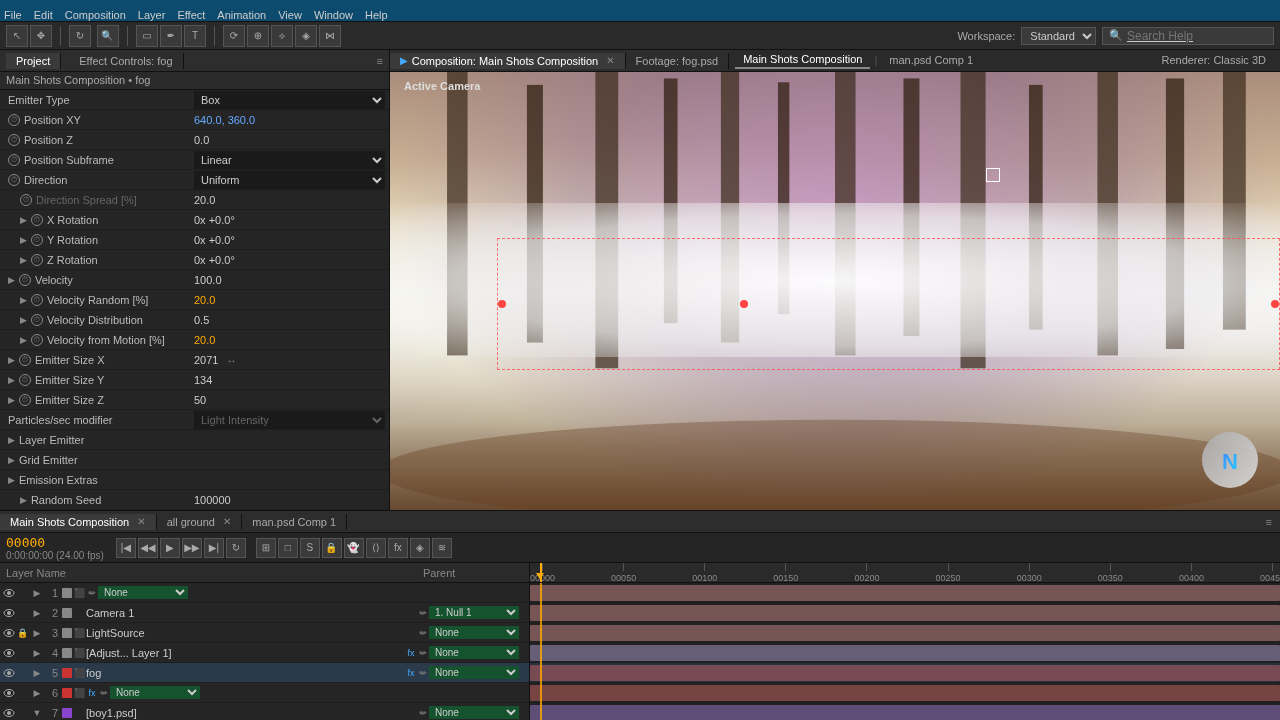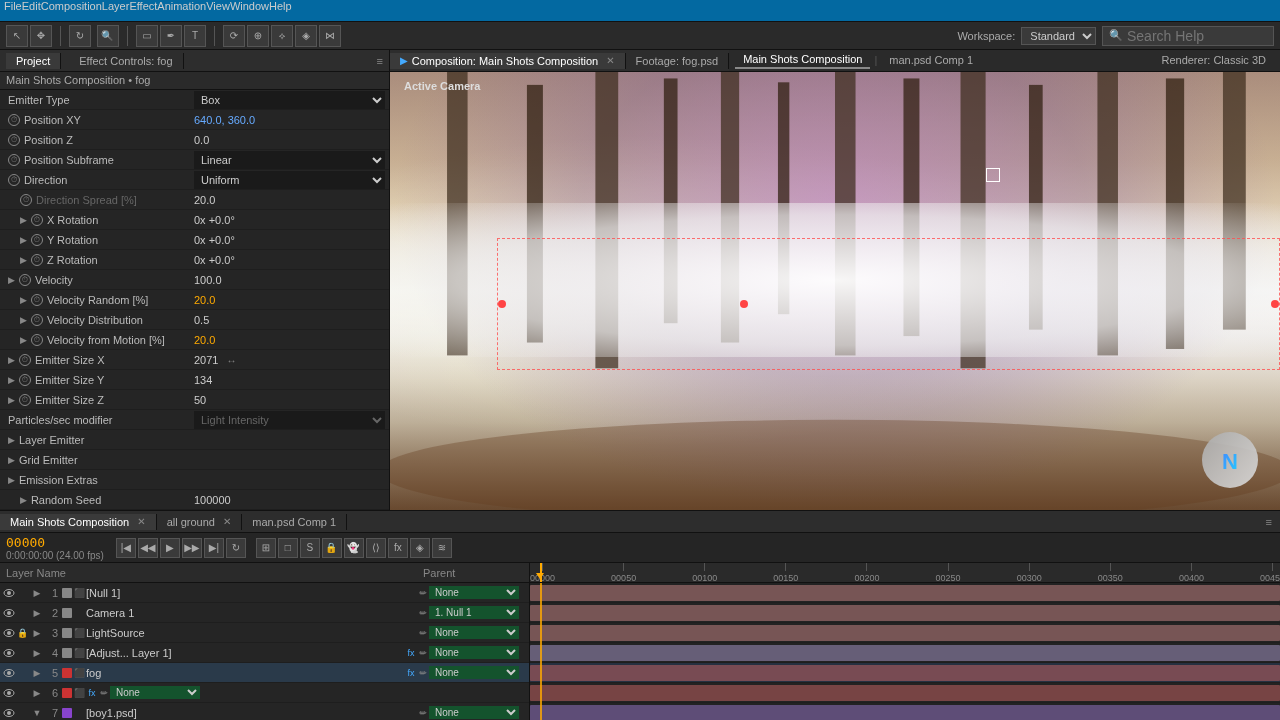--- a/index.html
+++ b/index.html
@@ -1,31 +1,31 @@
 <!DOCTYPE html>
 <html><head>
   <meta charset="utf-8">
   <style>
     * { margin: 0; padding: 0; box-sizing: border-box; }
     body { width: 1280px; height: 720px; background: #1a1a1a; font-family: Arial, sans-serif; font-size: 11px; color: #ccc; overflow: hidden; }
 
     
-    #menubar { display: flex; align-items: flex-start; height: 22px; background: #0369a1; border-bottom: 1px solid #111; padding: 0 4px; gap: 0; }
+    #menubar { display: flex; align-items: flex-end; height: 22px; background: #0c4a6e; border-bottom: 1px solid #111; padding: 0 4px; gap: 12px; }
     #menubar span { cursor: pointer; color: #ccc; font-size: 11px; }
 
     
     #toolbar { display: flex; align-items: center; height: 28px; background: #2a2a2a; border-bottom: 1px solid #111; padding: 0 6px; gap: 6px; }
     .tool-btn { width: 22px; height: 22px; background: #3a3a3a; border: 1px solid #555; display: flex; align-items: center; justify-content: center; cursor: pointer; font-size: 10px; color: #aaa; }
     .tool-separator { width: 1px; height: 20px; background: #555; margin: 0 2px; }
     .tool-group { display: flex; gap: 2px; }
     .workspace-area { margin-left: auto; display: flex; align-items: center; gap: 6px; }
     .workspace-label { color: #aaa; font-size: 11px; }
     .workspace-select { background: #3a3a3a; border: 1px solid #555; color: #ccc; font-size: 11px; padding: 1px 4px; }
     .search-box { display: flex; align-items: center; background: #3a3a3a; border: 1px solid #555; padding: 1px 6px; gap: 4px; }
-    .search-box input { background: transparent; border: none; color: #ccc; font-size: 14px; outline: none; width: 140px; }
+    .search-box input { background: transparent; border: none; color: #ccc; font-size: 12px; outline: none; width: 140px; text-decoration: underline; }
 
     
     #main { display: flex; flex-direction: column; height: calc(720px - 50px); }
     #top-area { display: flex; height: 460px; }
 
     
     #left-panel { width: 390px; background: #252525; border-right: 1px solid #111; display: flex; flex-direction: column; }
     #panel-header { display: flex; height: 22px; background: #2d2d2d; border-bottom: 1px solid #111; align-items: center; padding: 0 6px; gap: 8px; }
     .panel-tab { padding: 2px 10px; font-size: 11px; color: #aaa; cursor: pointer; border-right: 1px solid #111; }
     .panel-tab.active { color: #fff; background: #3a3a3a; }
@@ -489,21 +489,20 @@
                 <svg width="12" height="8" viewBox="0 0 12 8">
                   <ellipse cx="6" cy="4" rx="5" ry="3.5" fill="none" stroke="#aaa" stroke-width="1"></ellipse>
                   <circle cx="6" cy="4" r="2" fill="#aaa"></circle>
                 </svg>
               </div>
               <div class="layer-lock"></div>
               <div class="layer-expand">▶</div>
               <div class="layer-num">1</div>
               <div class="layer-color" style="background: rgb(136, 136, 136);"></div>
               <span class="layer-icon" style="font-size: 9px;">⬛</span>
-              <div class="layer-name">[Null 1]</div>
               <div class="layer-icon">✏</div>
               <div class="layer-parent"><select class="parent-select"><option>None</option></select></div>
             </div>
             <div class="layer-row">
               <div class="layer-vis">
                 <svg width="12" height="8" viewBox="0 0 12 8">
                   <ellipse cx="6" cy="4" rx="5" ry="3.5" fill="none" stroke="#aaa" stroke-width="1"></ellipse>
                   <circle cx="6" cy="4" r="2" fill="#aaa"></circle>
                 </svg>
               </div>

